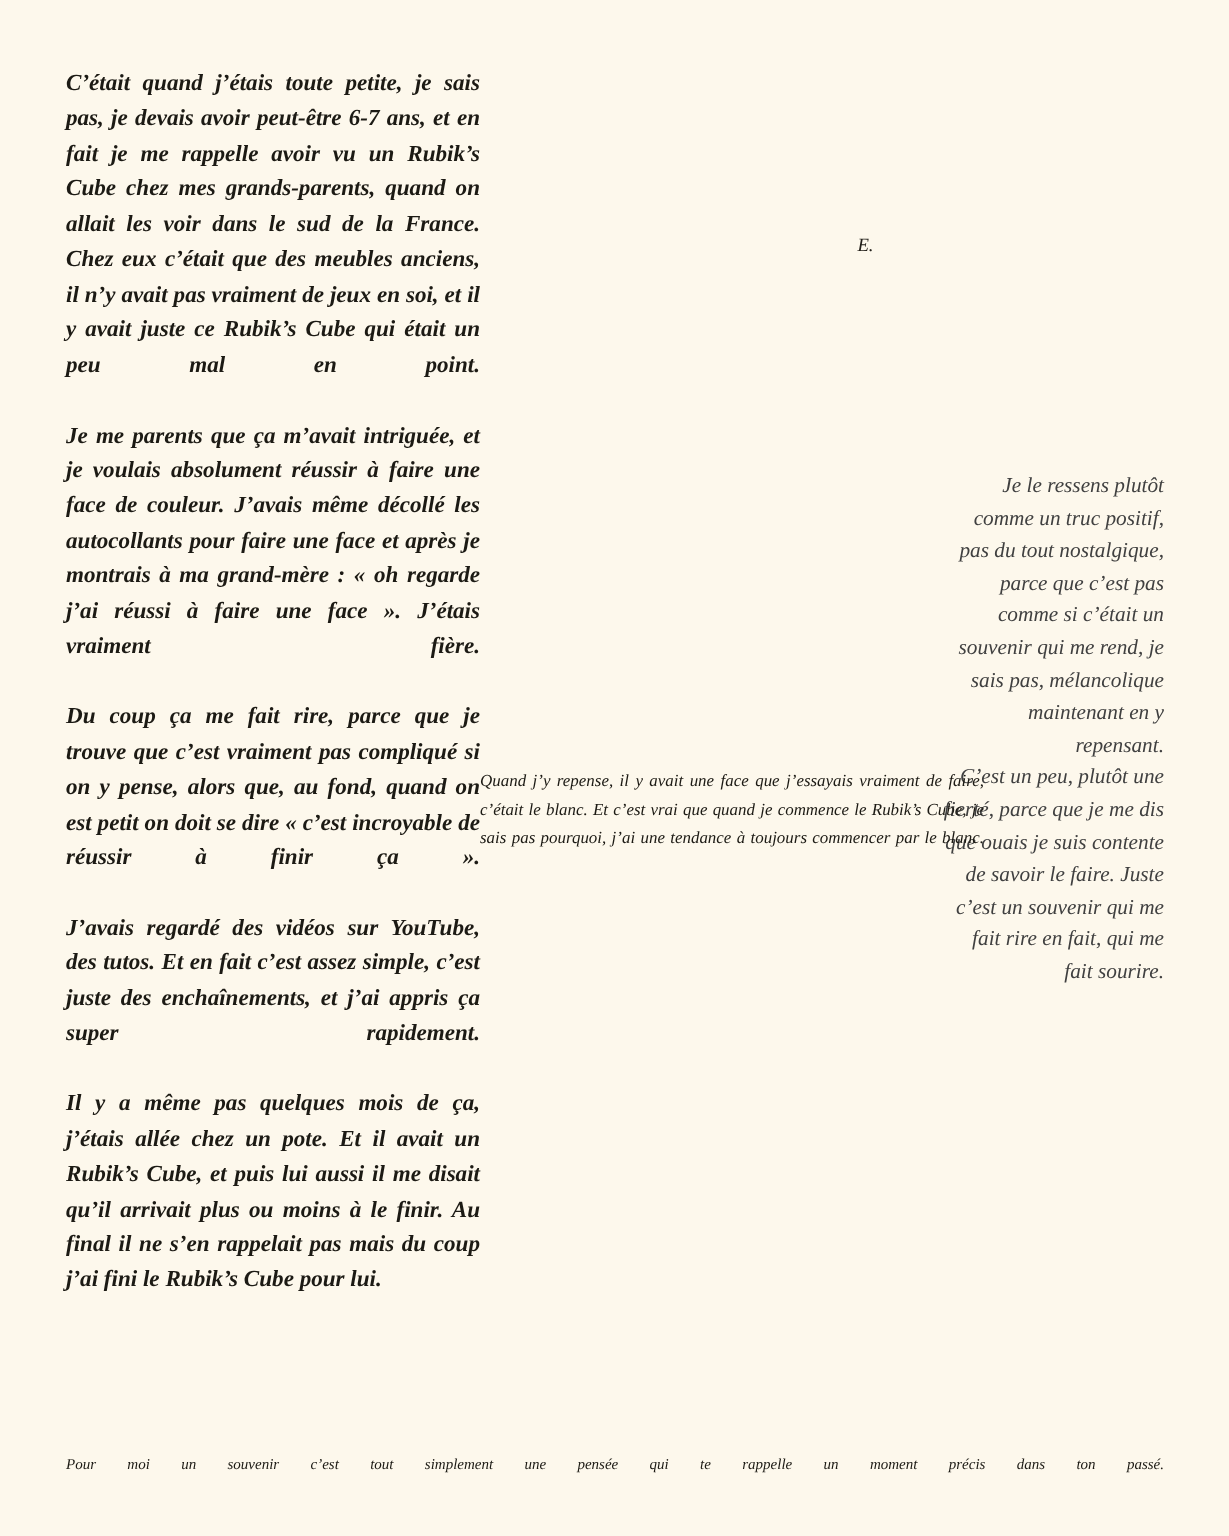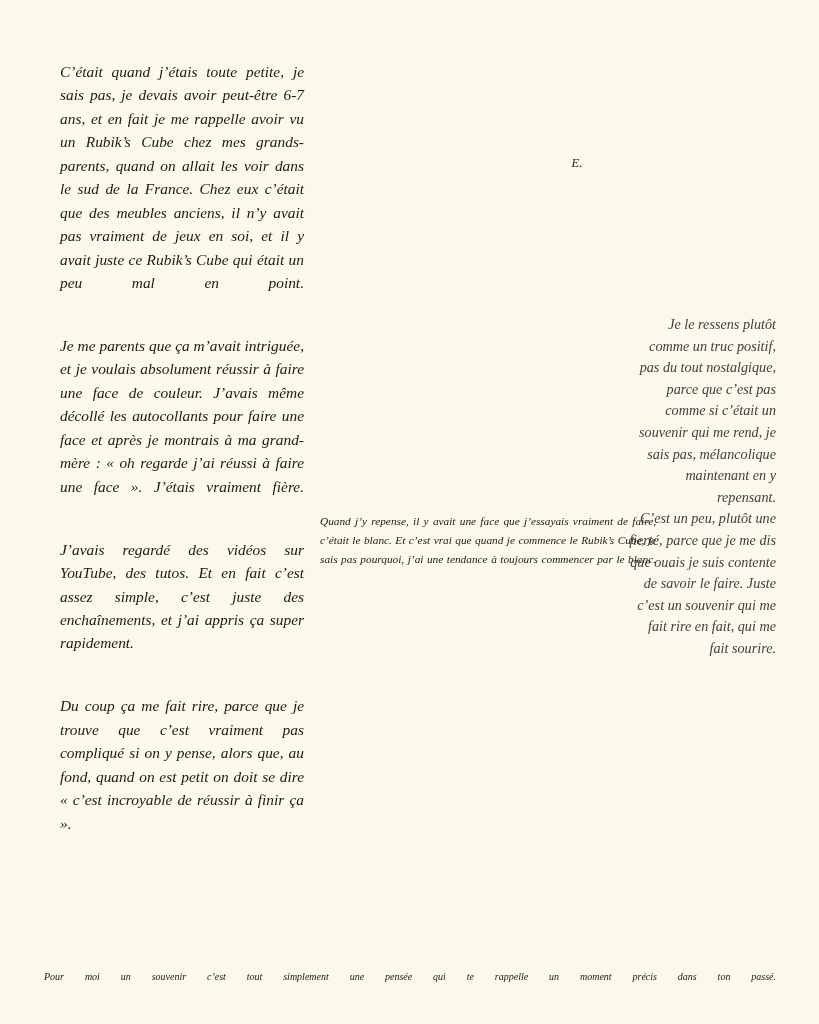--- a/index.html
+++ b/index.html
@@ -31,22 +31,23 @@
     top: 44px;
     width: 276px;
     font-style: italic;
     font-size: 15.4px;
     line-height: 23.45px;
     text-align: justify;
     text-justify: inter-word;
     color: #1c1a14;
   }
   .col-left p {
-    margin: 16px;
+    margin: 0;
     text-align: justify;
+    font-weight: bold;
   }
   .col-left p:last-child {
     text-align: justify;
   }
   
   .col-left p::after {
     content: "";
     display: inline-block;
     width: 100%;
   }
@@ -130,22 +131,23 @@
   }
 </style>
 </head>
 <body style="background: rgb(253, 248, 236); color: rgb(28, 26, 20);">
 
 <div class="page">
 
   <div class="col-left">
     <p>C’était quand j’étais toute petite, je sais pas, je devais avoir peut-être 6-7 ans, et en fait je me rappelle avoir vu un Rubik’s Cube chez mes grands-parents, quand on allait les voir dans le sud de la France. Chez eux c’était que des meubles anciens, il n’y avait pas vraiment de jeux en soi, et il y avait juste ce Rubik’s Cube qui était un peu mal en point.</p>
     <p>Je me parents que ça m’avait intriguée, et je voulais absolument réussir à faire une face de couleur. J’avais même décollé les autocollants pour faire une face et après je montrais à ma grand-mère : « oh regarde j’ai réussi à faire une face ». J’étais vraiment fière.</p>
+    <p>Du coup ça me fait rire, parce que je trouve que c’est vraiment pas compliqué si on y pense, alors que, au fond, quand on est petit on doit se dire « c’est incroyable de réussir à finir ça ».</p>
     <p>J’avais regardé des vidéos sur YouTube, des tutos. Et en fait c’est assez simple, c’est juste des enchaînements, et j’ai appris ça super rapidement.</p>
-    <p>Du coup ça me fait rire, parce que je trouve que c’est vraiment pas compliqué si on y pense, alors que, au fond, quand on est petit on doit se dire « c’est incroyable de réussir à finir ça ».</p>
+    <p class="no-stretch">Il y a même pas quelques mois de ça, j’étais allée chez un pote. Et il avait un Rubik’s Cube, et puis lui aussi il me disait qu’il arrivait plus ou moins à le finir. Au final il ne s’en rappelait pas mais du coup j’ai fini le Rubik’s Cube pour lui.</p>
   </div>
 
   <div class="mark-e">E.</div>
 
   <div class="col-right">
     <p>Je le ressens plutôt comme un truc positif, pas du tout nostalgique, parce que c’est pas comme si c’était un souvenir qui me rend, je sais pas, mélancolique maintenant en y repensant.</p>
     <p>C’est un peu, plutôt une fierté, parce que je me dis que ouais je suis contente de savoir le faire. Juste c’est un souvenir qui me fait rire en fait, qui me fait sourire.</p>
   </div>
 
   <div class="col-center">

